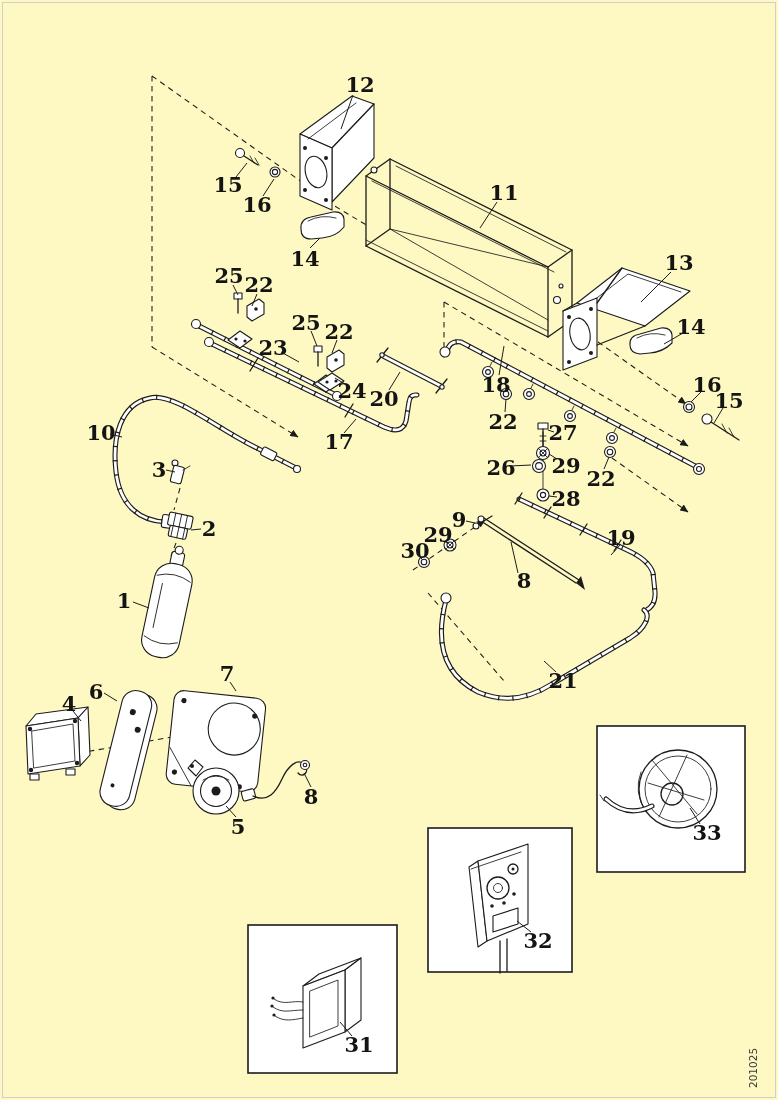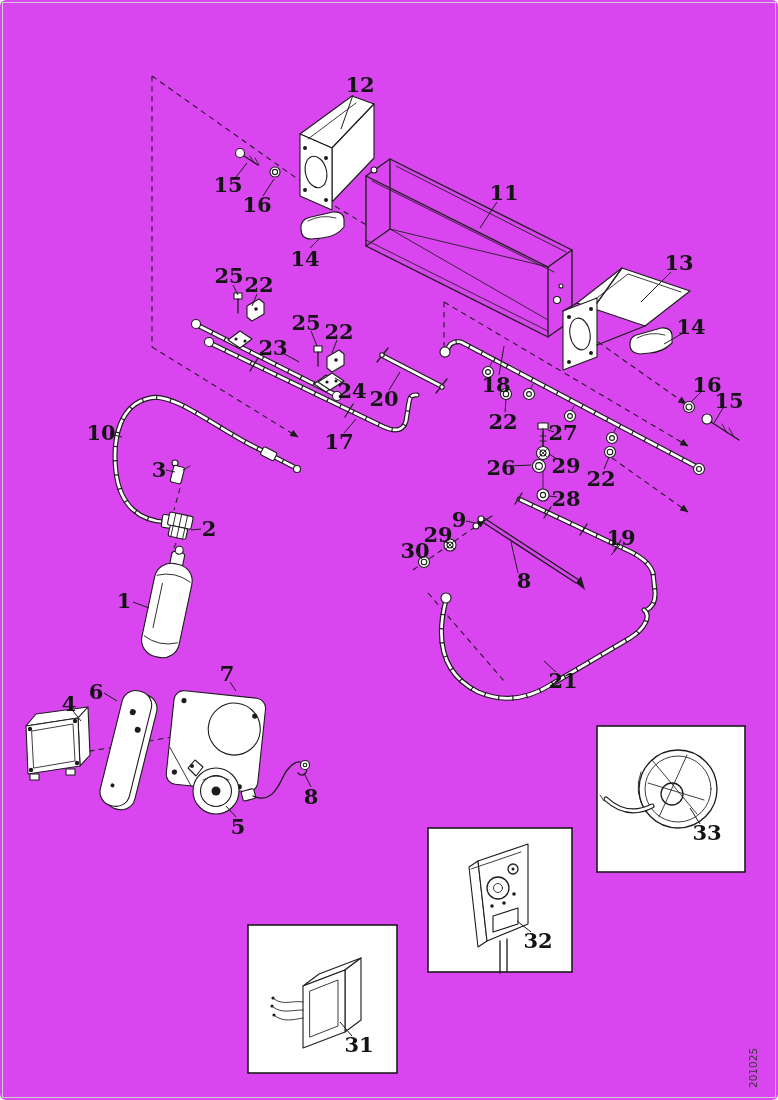--- a/index.html
+++ b/index.html
@@ -1,18 +1,18 @@
 <!DOCTYPE html>
 <html><head>
 <meta charset="utf-8">
 <title>Figure</title>
 <style>
   html,body{margin:0;padding:0;background:#ffffff;}
-  .page{position:relative;width:778px;height:1100px;background:#d946ef;overflow:hidden;
-        font-family:"DejaVu Sans",sans-serif;border-radius:6px;}
+  .page{position:relative;width:778px;height:1100px;background:#fef9c3;overflow:hidden;
+        font-family:"DejaVu Sans",sans-serif;}
   .frame{position:absolute;left:2px;top:2px;width:772px;height:1094px;
          border:1px solid #cfcfcf;pointer-events:none;}
   svg{position:absolute;left:0;top:0;}
   .ln  {stroke:#1c1c1c;stroke-width:1.3;fill:none;stroke-linecap:round;stroke-linejoin:round;}
   .lnf {stroke:#1c1c1c;stroke-width:1.1;fill:#ffffff;stroke-linejoin:round;}
   .thin{stroke:#1c1c1c;stroke-width:.85;fill:none;stroke-linecap:round;}
   .fillb{fill:#1c1c1c;stroke:none;}
   .dash{stroke:#1c1c1c;stroke-width:1.05;fill:none;stroke-dasharray:5.5 4.5;}
   .tubeO{stroke:#1c1c1c;stroke-width:5;fill:none;stroke-linecap:round;stroke-linejoin:round;}
   .tubeI{stroke:#ffffff;stroke-width:2.7;fill:none;stroke-linecap:round;stroke-linejoin:round;}

